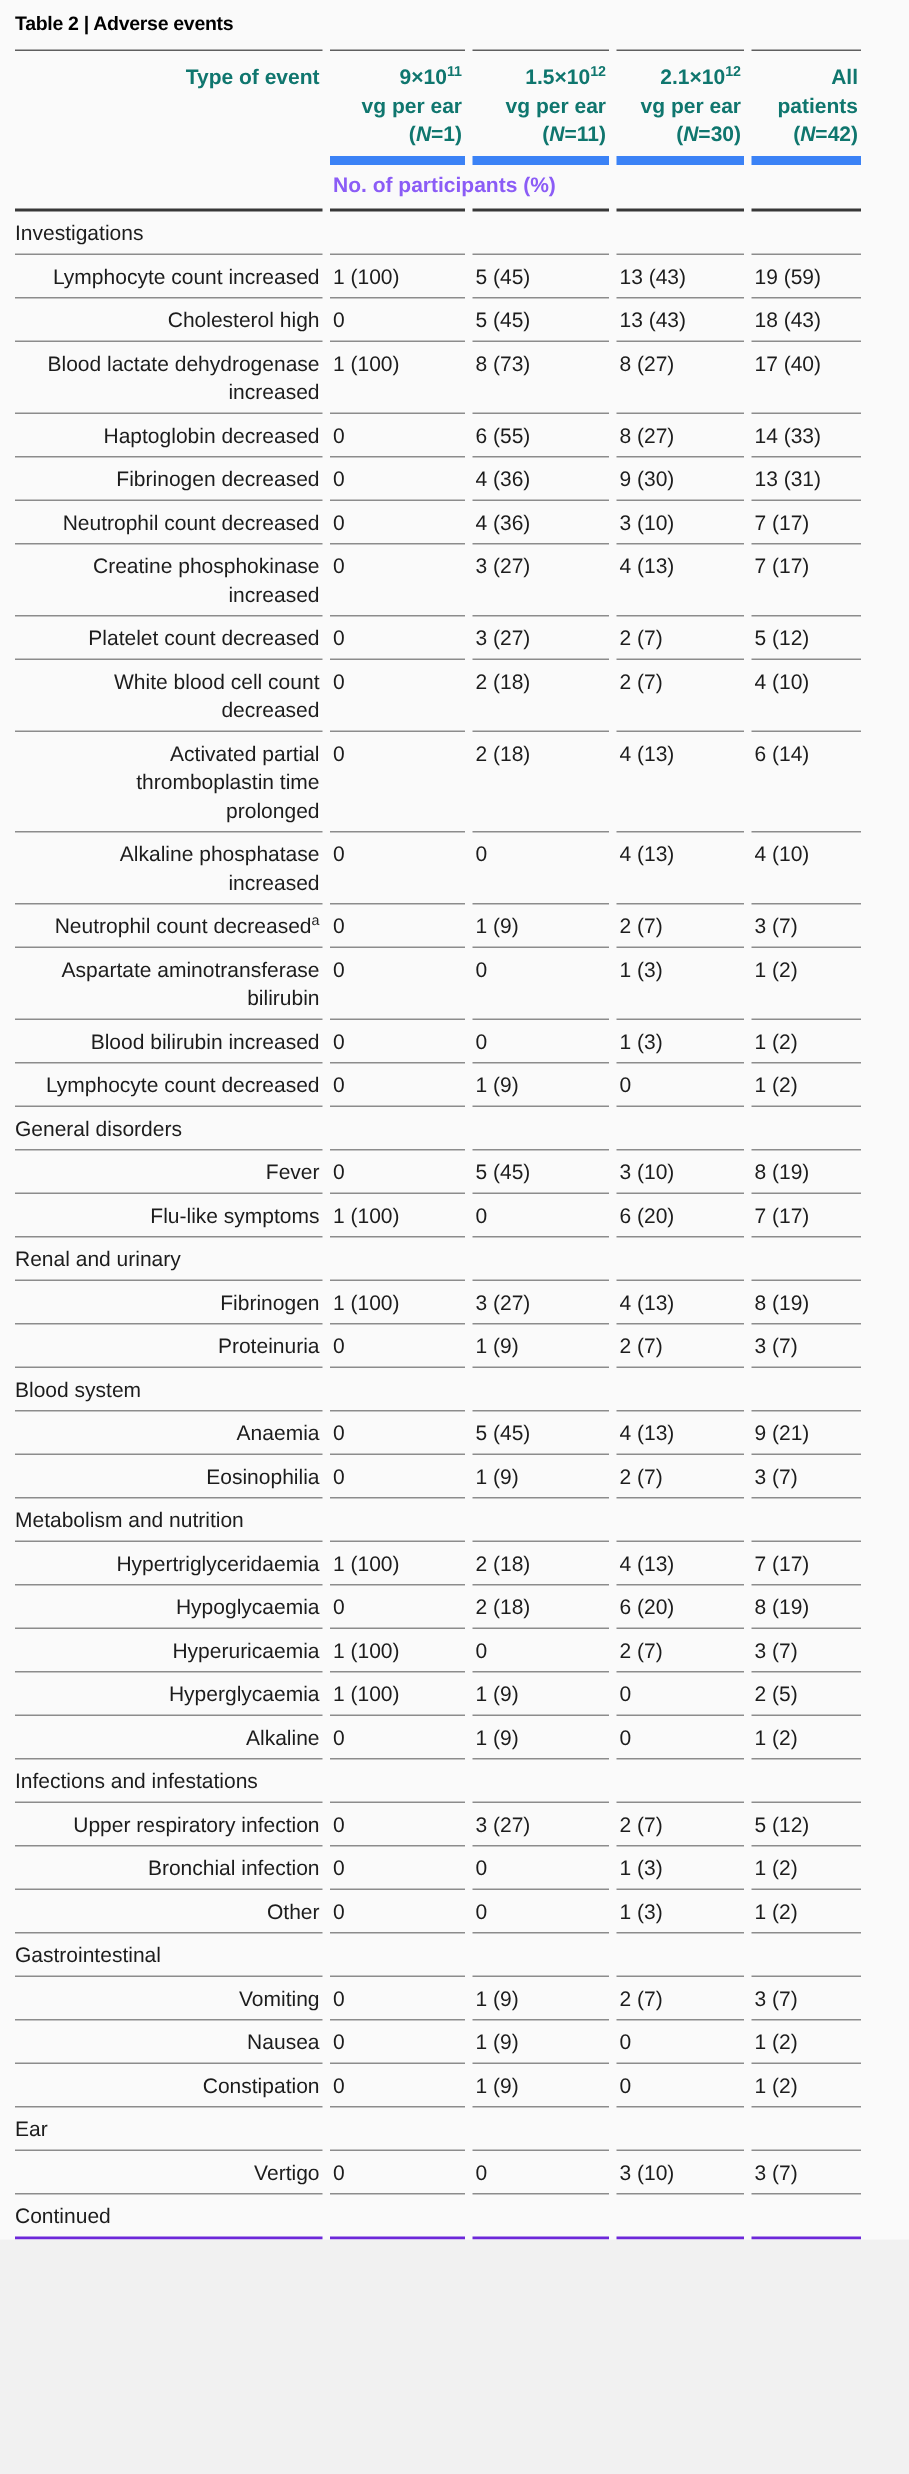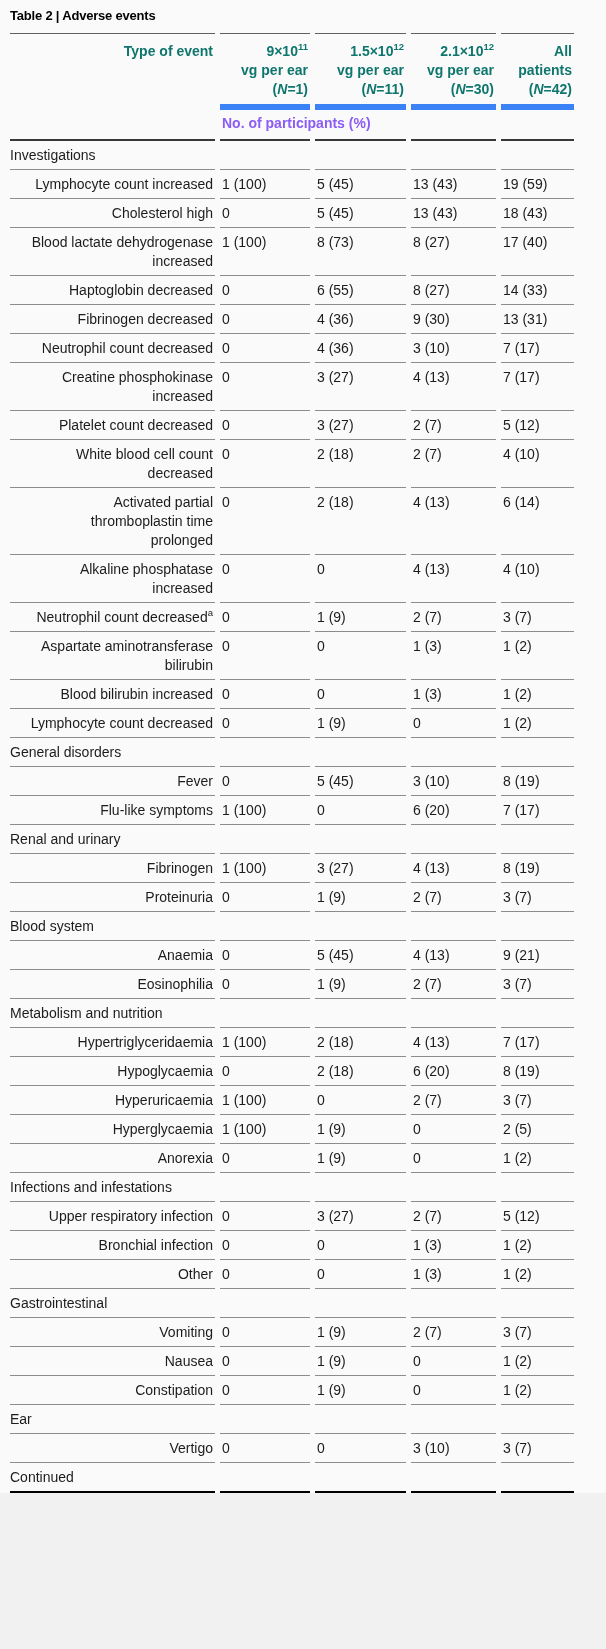--- a/index.html
+++ b/index.html
@@ -34,21 +34,21 @@
     padding-top:8px;padding-bottom:5px;text-align:right;
   }
   th.col1h{padding-left:0;border-bottom:none;}
   th.doseh{border-bottom:6px solid #3b82f6;}
   .subrow td{border-bottom:2px solid #383838;padding-top:4px;padding-bottom:6px;}
   .subrow td.sub-spacer{padding-left:0;}
   .sub-label{font-weight:700;color:#8b5cf6;}
   tbody td{border-bottom:1px solid #8c8c8c;}
   td.section-label{padding-left:0;margin-top:36px;}
   td.event-label-cell{padding-left:19px;text-align:right;}
-  td.footer-cell{border-bottom:2px solid #000000;}
+  td.footer-cell{border-bottom:2px solid #6d28d9;}
   td.footer-label{padding-left:0;}
   .nowrap{white-space:nowrap;}
   sup{font-size:9.5px;line-height:0;vertical-align:super;}
   i{font-style:italic;}
   .strip{flex:1;background:#f1f1f1;width:606px;}
 </style>
 </head>
 <body>
 
 <div class="wrap">
@@ -301,21 +301,21 @@
           <td class="val">3 (7)</td>
         </tr>
         <tr>
           <td class="event-label-cell"><span>Hyperglycaemia</span></td>
           <td class="val">1 (100)</td>
           <td class="val">1 (9)</td>
           <td class="val">0</td>
           <td class="val">2 (5)</td>
         </tr>
         <tr>
-          <td class="event-label-cell"><span>Anorexia</span></td>
+          <td class="event-label-cell"><span>Alkaline</span></td>
           <td class="val">0</td>
           <td class="val">1 (9)</td>
           <td class="val">0</td>
           <td class="val">1 (2)</td>
         </tr>
         <tr>
           <td class="section-label">Infections and infestations</td>
           <td></td>
           <td></td>
           <td></td>

